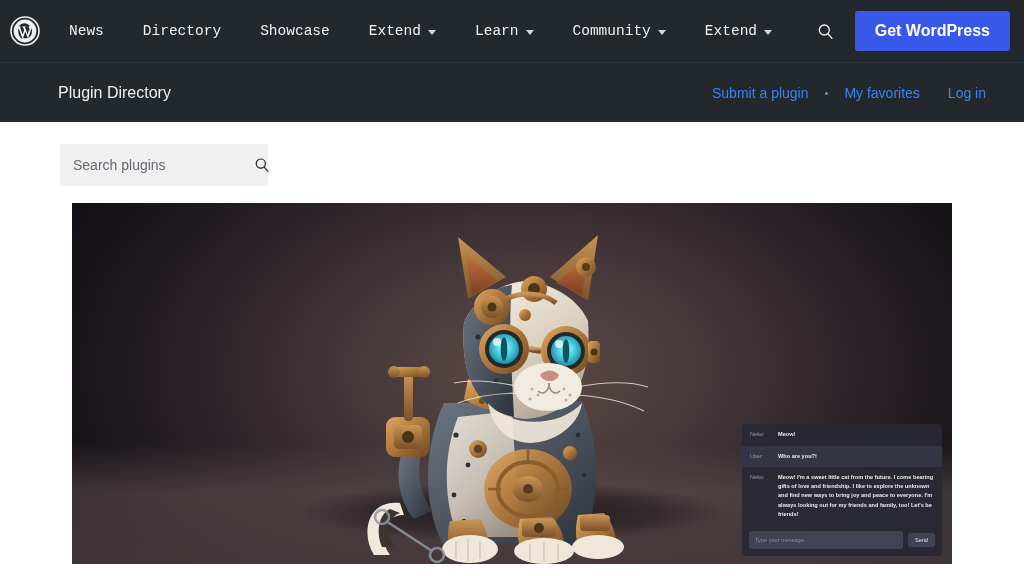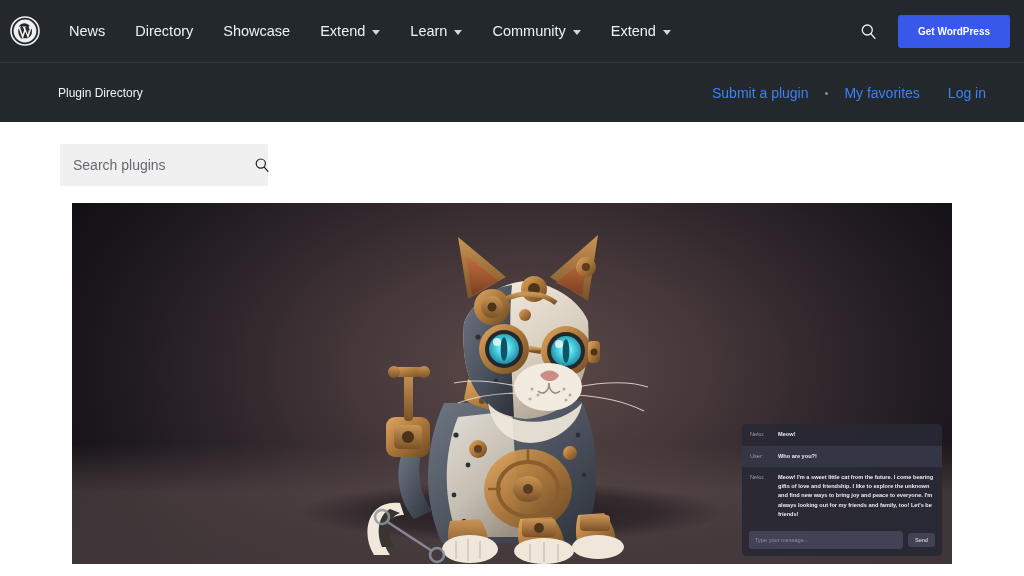--- a/index.html
+++ b/index.html
@@ -14,48 +14,48 @@
   
   .masthead{
     height:62px; background:#23282d;
     display:flex; align-items:center; padding:0 14px 0 10px;
   }
   .wp-logo{
     width:30px; height:30px; flex:0 0 30px; margin-right:16px;
     display:flex; align-items:center; justify-content:center;
   }
   .wp-logo svg{ display:block; }
-  .mainnav{ display:flex; align-items:center; gap:4px; flex:1 1 auto; }
+  .mainnav{ display:flex; align-items:center; gap:13px; flex:1 1 auto;font-family:Liberation Mono, monospace; }
   .mainnav a{
     color:#f0f0f1; font-size:14.5px; text-decoration:none;
     padding:6px 13px; display:inline-flex; align-items:center; gap:7px;
     white-space:nowrap;
   }
   .caret{
     width:0;height:0;border-left:4px solid transparent;border-right:4px solid transparent;
     border-top:5px solid #d6d6d8; display:inline-block; position:relative; top:1px;
   }
   .head-right{ display:flex; align-items:center; gap:14px; }
   .search-ico-btn{
     width:30px;height:30px;display:flex;align-items:center;justify-content:center;
     background:none;border:none;cursor:pointer;
   }
   .get-wp{
     background:#3858e9; color:#fff; border:none; cursor:pointer;
-    font-size:10px; font-weight:600; padding:11px 20px; border-radius:3px;
+    font-size:16px; font-weight:600; padding:11px 20px; border-radius:3px;
     font-family:"Liberation Sans", sans-serif; white-space:nowrap;
   }
 
   
   .subbar{
     height:60px; background:#23282d;
     border-top:1px solid #32373c;
     display:flex; align-items:center; padding:0 24px 0 58px;
   }
-  .subbar .title{ color:#f0f0f1; font-size:12px; }
+  .subbar .title{ color:#f0f0f1; font-size:16px; }
   .subbar .sub-right{ margin-left:auto; display:flex; align-items:center; gap:0; }
   .subbar .sub-right a{
     color:#3b82f6; font-size:14px; text-decoration:none; padding:6px 14px; white-space:nowrap;
   }
   .dot-sep{ color:#8a8f94; font-size:11px; padding:0 2px; }
 
   
   .searchrow{ padding:22px 0 0 60px; }
   .searchbox{
     width:208px; height:42px; background:#f0f0f1;

